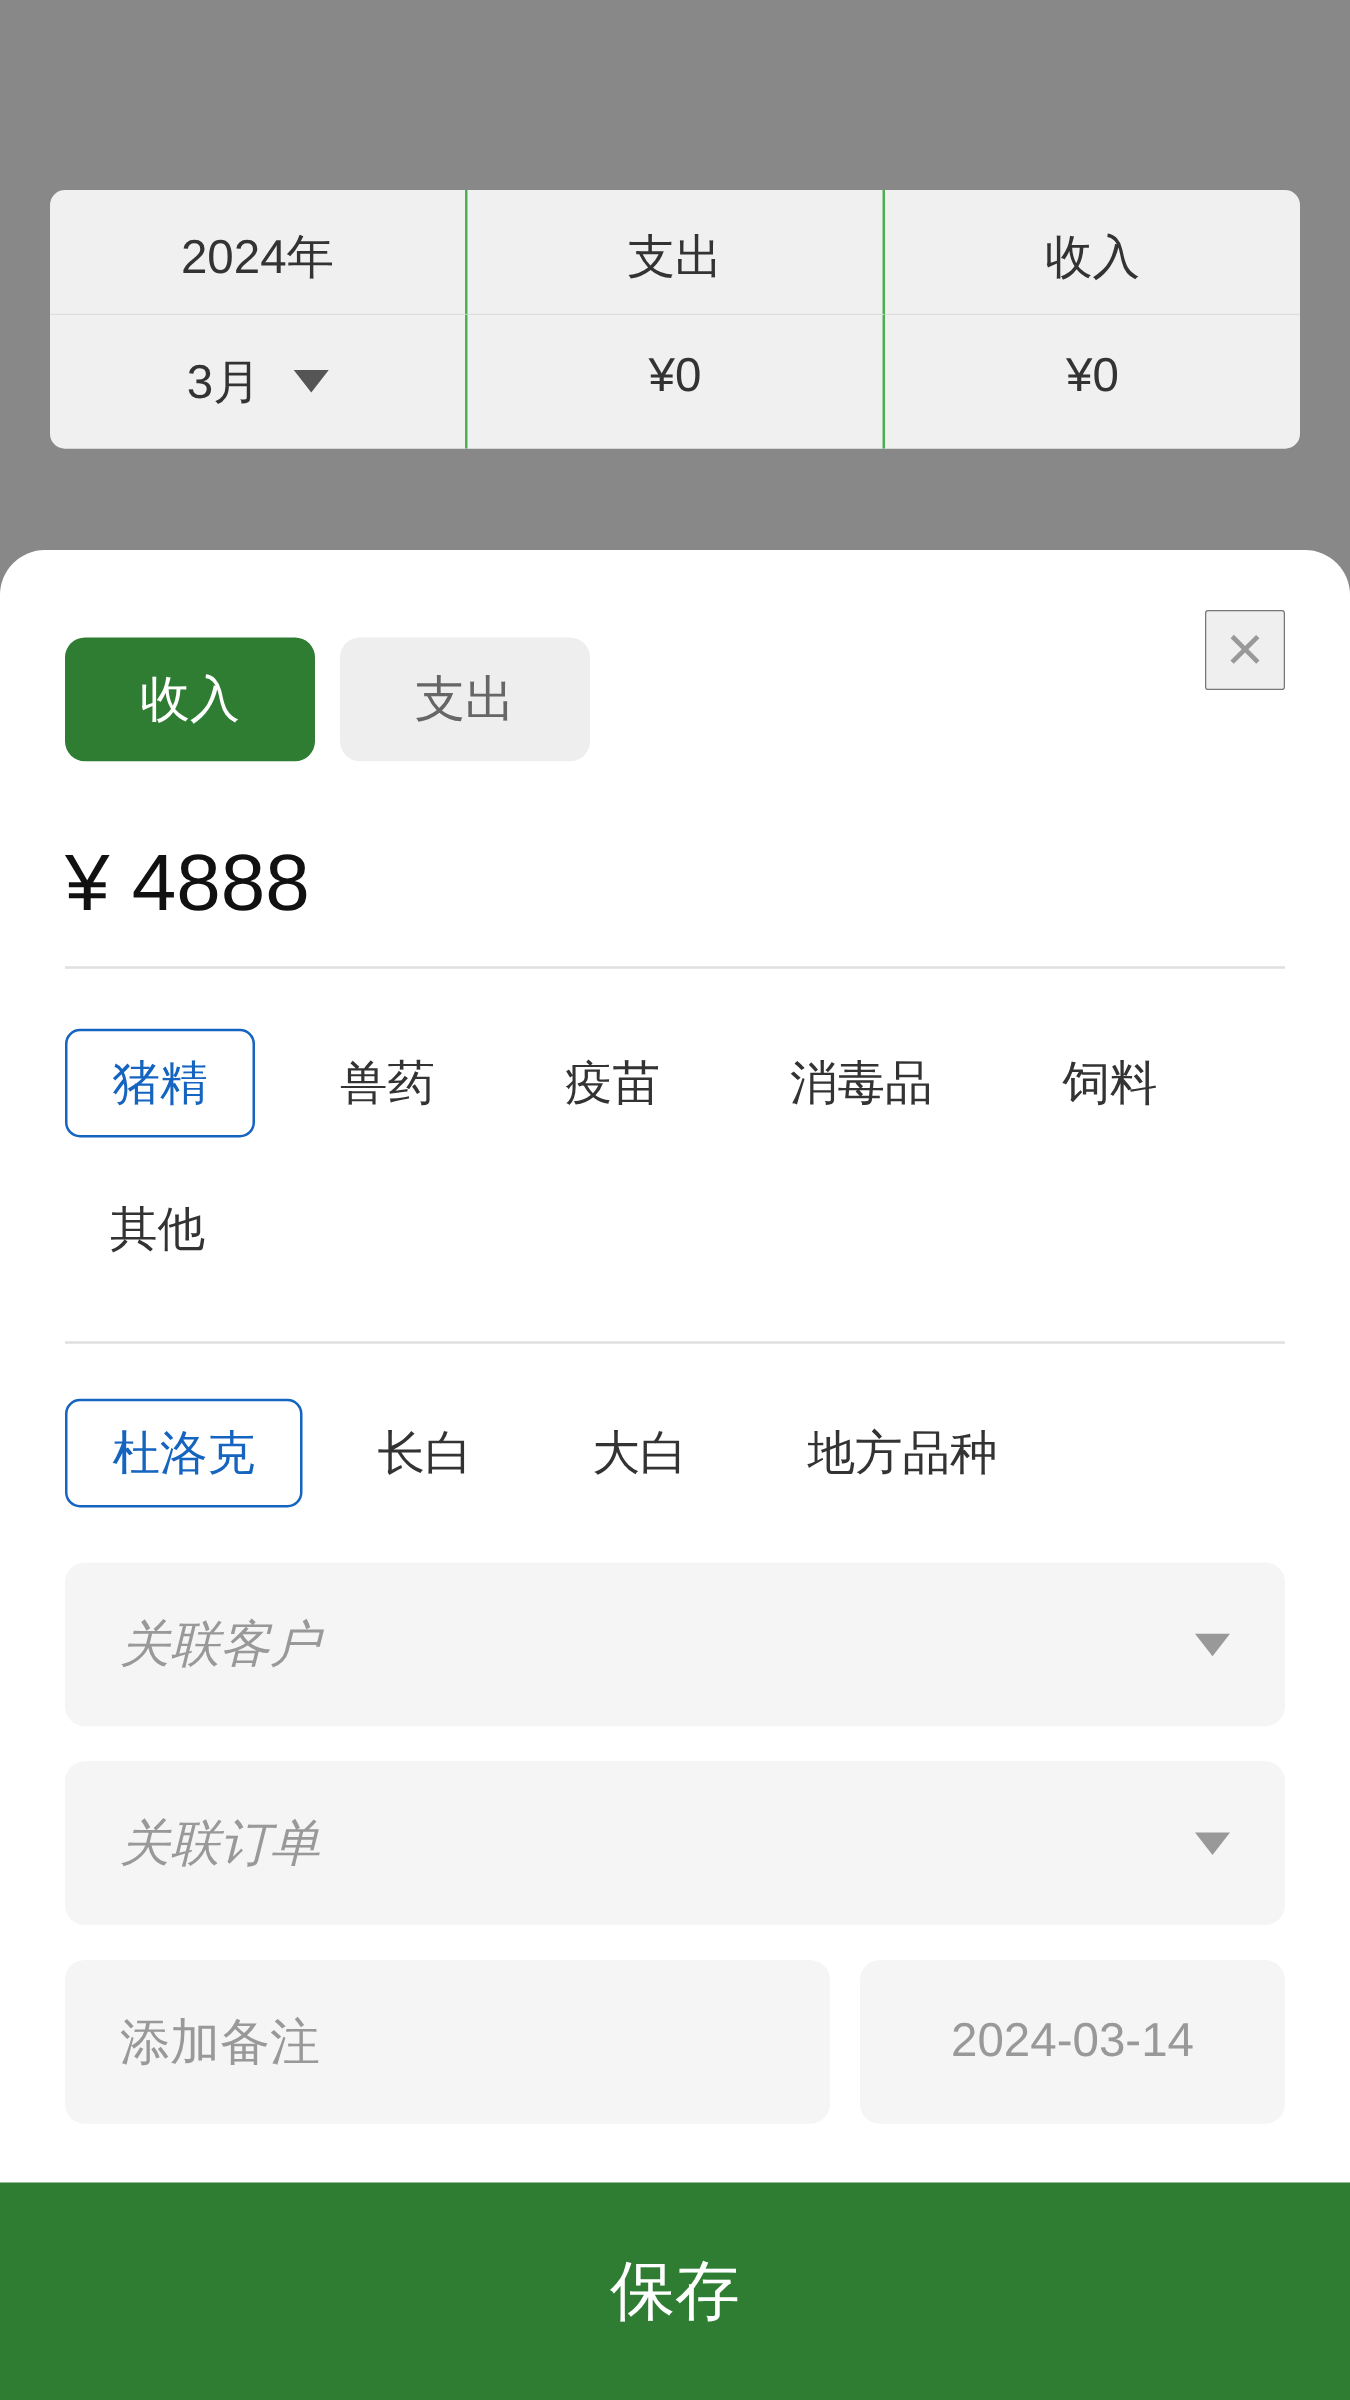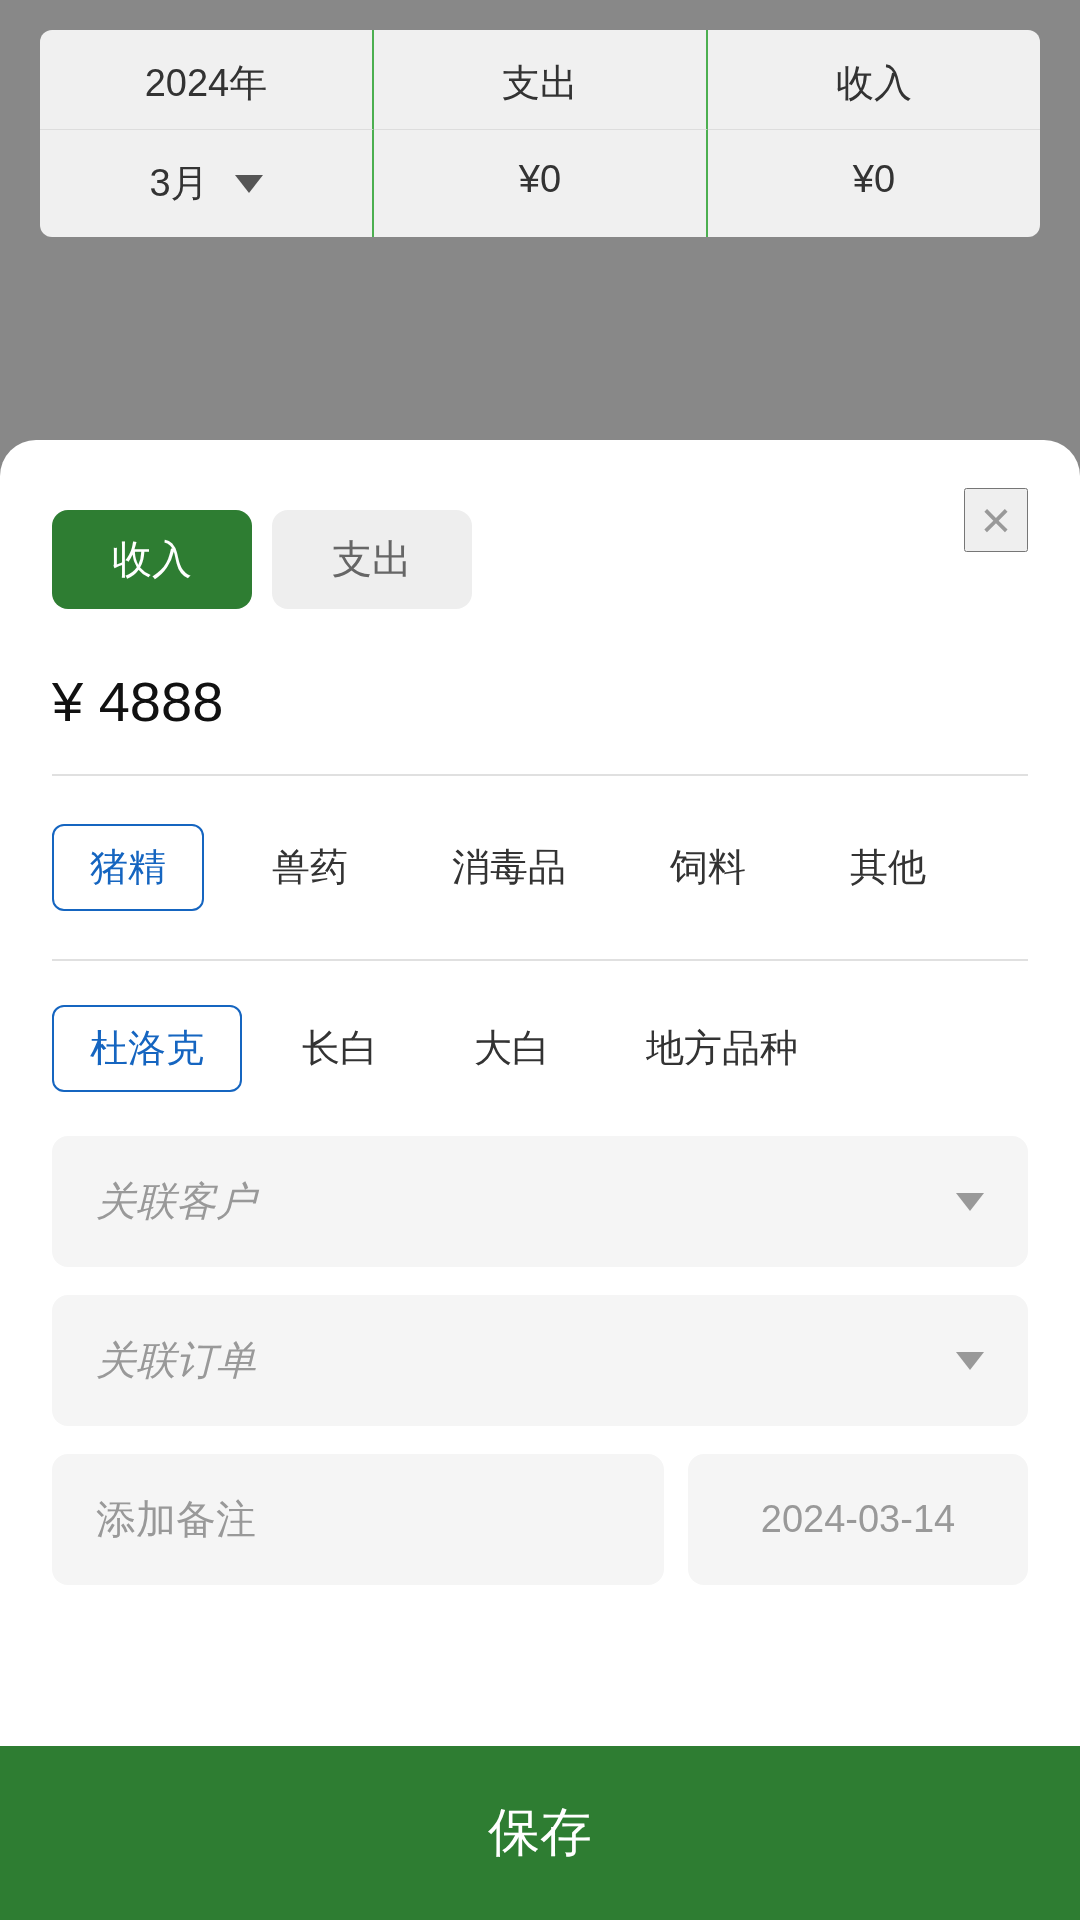--- a/index.html
+++ b/index.html
@@ -16,21 +16,21 @@
       font-family: -apple-system, "PingFang SC", "Helvetica Neue", Arial, sans-serif;
       overflow: hidden;
       position: relative;
     }
 
     .background-area {
       width: 100%;
       height: 480px;
       background: #888;
       display: flex;
-      align-items: flex-start;
+      align-items: center;
       justify-content: center;
       padding-top: 0;
     }
 
     .top-table {
       background: #f0f0f0;
       border-radius: 12px;
       margin: 30px 40px 0 40px;
       width: calc(100% - 80px);
       overflow: hidden;
@@ -132,25 +132,25 @@
       background: #2e7d32;
       color: #fff;
     }
 
     .tab-btn.inactive {
       background: #eeeeee;
       color: #666;
     }
 
     .amount-display {
-      font-size: 56px;
+      font-size: 64px;
       font-weight: 500;
       color: #111;
       margin-bottom: 30px;
-      padding-bottom: 40px;
+      padding-bottom: 30px;
       border-bottom: 2px solid #e0e0e0;
     }
 
     .category-section {
       margin-top: 48px;
       padding-bottom: 48px;
       border-bottom: 2px solid #e0e0e0;
     }
 
     .category-chips {
@@ -292,20 +292,21 @@
     <button class="tab-btn active">收入</button>
     <button class="tab-btn inactive">支出</button>
   </div>
 
   <div class="amount-display">¥ 4888</div>
 
   <div class="category-section">
     <div class="category-chips">
       <button class="chip selected">猪精</button>
       <button class="chip plain">兽药</button>
+      <button class="chip plain">疫苗</button>
       <button class="chip plain">消毒品</button>
       <button class="chip plain">饲料</button>
       <button class="chip plain">其他</button>
     </div>
   </div>
 
   <div class="subcategory-section">
     <button class="chip selected">杜洛克</button>
     <button class="chip plain">长白</button>
     <button class="chip plain">大白</button>

